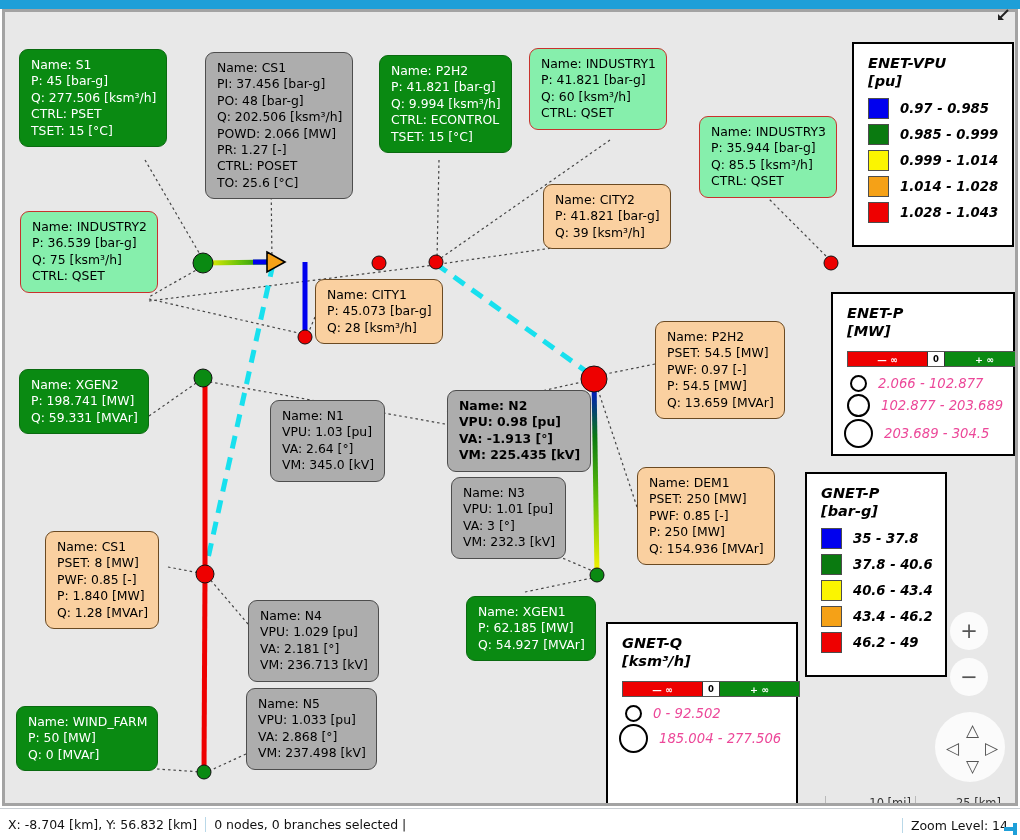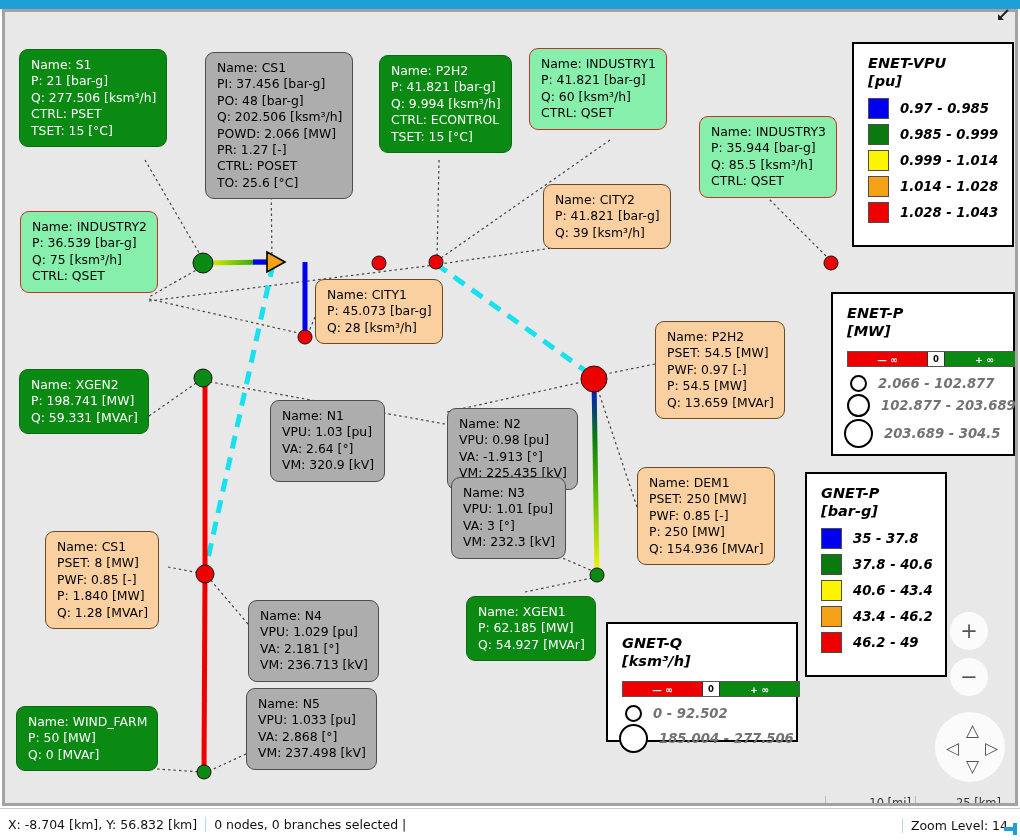--- a/index.html
+++ b/index.html
@@ -112,21 +112,21 @@
     background:#0a8a12;flex:1;display:flex;align-items:center;justify-content:center;
     color:#fff;font-size:9.5px;font-weight:bold;
   }
   .crow{display:flex;align-items:center;margin-bottom:2px;}
   .circ{
     border:2.4px solid #000;border-radius:50%;background:#fff;flex:none;margin:0 11px 0 3px;
   }
   .c1{width:13px;height:13px;}
   .c2{width:19px;height:19px;margin-left:0px;}
   .c3{width:25px;height:25px;margin-left:-3px;}
-  .crow .ltext{font-style:italic;font-weight:bold;font-size:13.2px;color:#737373;white-space:nowrap;}
+  .crow .ltext{font-style:italic;font-weight:normal;font-size:13.2px;color:#ec4899;white-space:nowrap;}
 
   
   .zoomctl{
     position:absolute;border-radius:50%;background:#fbfbfb;
     display:flex;align-items:center;justify-content:center;
     color:#555;z-index:40;
   }
   .zc-plus{left:945px;top:600px;width:38px;height:38px;font-size:21px;}
   .zc-minus{left:945px;top:646px;width:38px;height:38px;font-size:21px;}
   .panpad{
@@ -276,21 +276,21 @@
           <circle cx="589" cy="367" r="13" fill="#ee0000" stroke="#111" stroke-width="1"></circle>
           <circle cx="592" cy="563" r="7" fill="#0a8a12" stroke="#111" stroke-width="1"></circle>
           <circle cx="200" cy="562" r="9" fill="#ee0000" stroke="#111" stroke-width="1"></circle>
           <circle cx="199" cy="760" r="7" fill="#0a8a12" stroke="#111" stroke-width="1"></circle>
         </g>
     </svg>
 
     <div id="box-layer">
         <div class="box green" style="left: 14px; top: 37px;">
           <div>Name: S1</div>
-          <div>P: 21 [bar-g]</div>
+          <div>P: 45 [bar-g]</div>
           <div>Q: 277.506 [ksm³/h]</div>
           <div>CTRL: PSET</div>
           <div>TSET: 15 [°C]</div>
         </div>
         <div class="box grey" style="left: 200px; top: 40px;">
           <div>Name: CS1</div>
           <div>PI: 37.456 [bar-g]</div>
           <div>PO: 48 [bar-g]</div>
           <div>Q: 202.506 [ksm³/h]</div>
           <div>POWD: 2.066 [MW]</div>
@@ -342,23 +342,23 @@
         </div>
         <div class="box green" style="left: 14px; top: 357px;">
           <div>Name: XGEN2</div>
           <div>P: 198.741 [MW]</div>
           <div>Q: 59.331 [MVAr]</div>
         </div>
         <div class="box grey" style="left: 265px; top: 388px;">
           <div>Name: N1</div>
           <div>VPU: 1.03 [pu]</div>
           <div>VA: 2.64 [°]</div>
-          <div>VM: 320.9 [kV]</div>
-        </div>
-        <div class="box grey" style="left: 442px; top: 396px;">
+          <div>VM: 345.0 [kV]</div>
+        </div>
+        <div class="box grey" style="left: 442px; top: 378px; font-weight: bold;">
           <div>Name: N2</div>
           <div>VPU: 0.98 [pu]</div>
           <div>VA: -1.913 [°]</div>
           <div>VM: 225.435 [kV]</div>
         </div>
         <div class="box grey" style="left: 446px; top: 465px;">
           <div>Name: N3</div>
           <div>VPU: 1.01 [pu]</div>
           <div>VA: 3 [°]</div>
           <div>VM: 232.3 [kV]</div>
@@ -476,21 +476,21 @@
             <div class="crow">
               <div class="circ c2"></div>
               <div class="ltext">102.877 - 203.689</div>
             </div>
             <div class="crow">
               <div class="circ c3"></div>
               <div class="ltext">203.689 - 304.5</div>
             </div>
           </div>
         </div>
-        <div class="legend" style="left: 601px; top: 610px; width: 192px; height: 120px;">
+        <div class="legend" style="left: 601px; top: 610px; width: 192px; height: 218px;">
           <div class="legend-title">
             <span>GNET-Q</span>
             <span>[ksm³/h]</span>
           </div>
           <div class="legend-rows">
             <div class="bipolar">
               <div class="neg">— ∞</div>
               <div class="zero">0</div>
               <div class="pos">+ ∞</div>
             </div>

